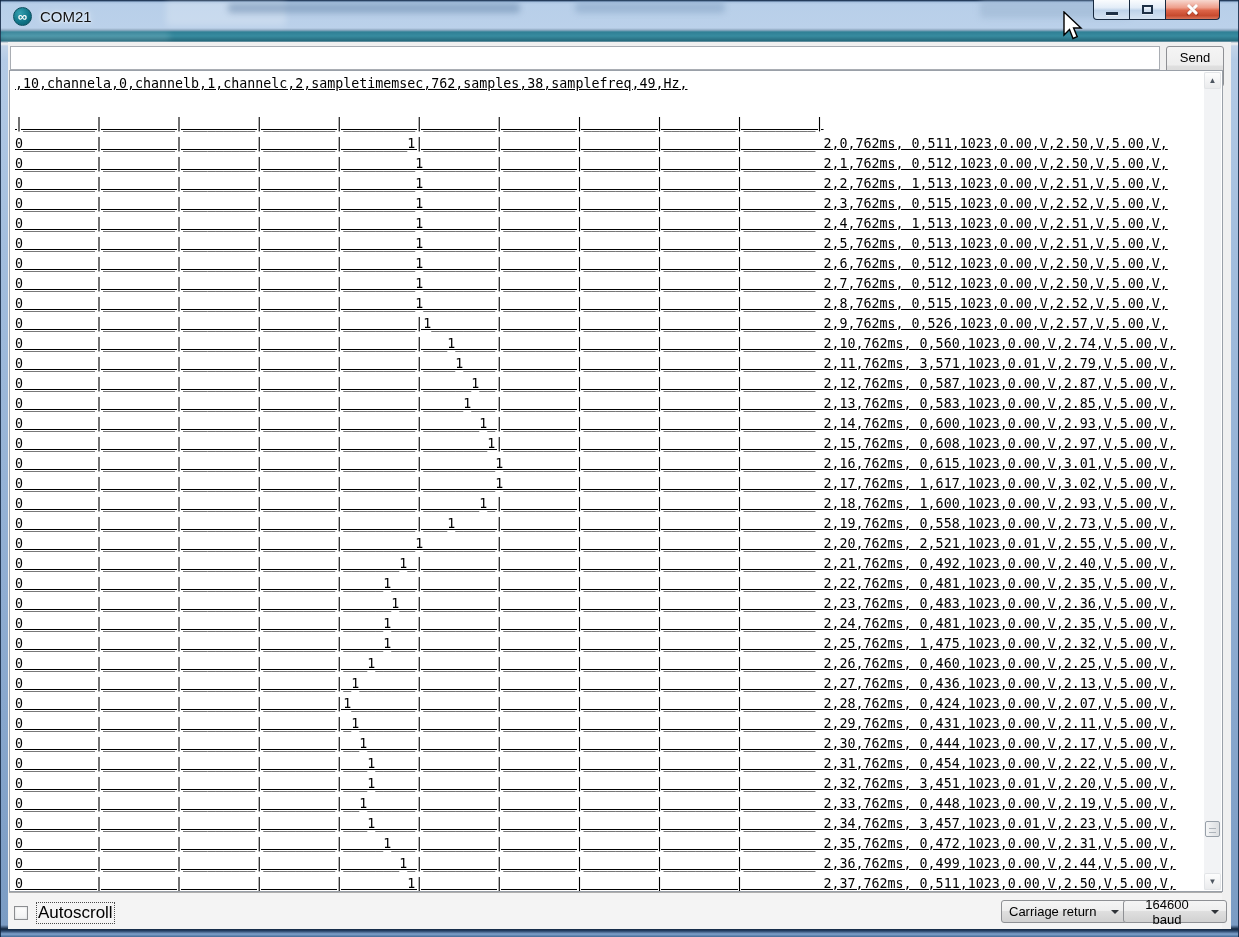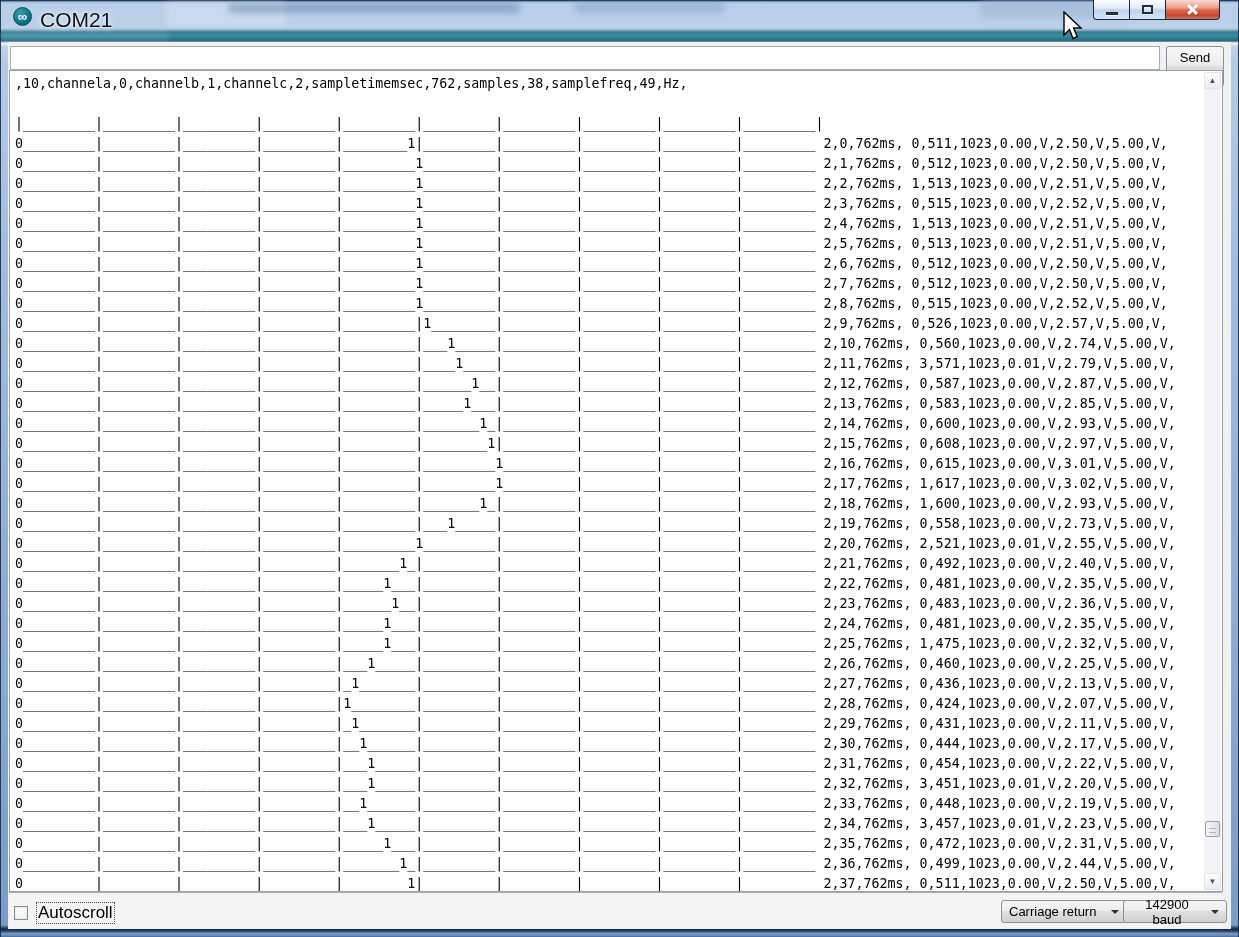--- a/index.html
+++ b/index.html
@@ -19,21 +19,21 @@
   .blob-a{left:166px;top:0;width:120px;height:26px;background:rgba(255,255,255,.22);}
   .blob-b{left:575px;top:2px;width:150px;height:11px;background:rgba(104,138,174,.35);}
   .blob-c{left:980px;top:0;width:150px;height:18px;background:rgba(152,177,206,.5);}
   .blob-teal{left:0;top:32px;width:170px;height:9px;background:rgba(255,255,255,.14);}
 
   .titlebar{position:absolute;left:0;top:0;width:100%;height:31px;}
   .app-icon{position:absolute;left:13px;top:7px;width:19px;height:19px;border-radius:50%;
     background:radial-gradient(circle at 35% 30%,#36a0b0,#0e7285 60%,#085765);
     border:1px solid #0b4f5e;color:#fff;font-weight:bold;font-size:13px;line-height:18px;
     text-align:center;box-sizing:border-box;}
-  .title-text{position:absolute;left:40px;top:8px;font-size:21px;color:#121212;
+  .title-text{position:absolute;left:40px;top:8px;font-size:15px;color:#121212;
     text-shadow:0 0 7px #eaf3fd,0 0 3px #fff;}
 
   .win-controls{position:absolute;top:0;right:19px;display:flex;}
   .winbtn{height:20px;border:1px solid #17293f;border-top:0;box-sizing:border-box;
     display:flex;align-items:center;justify-content:center;margin-left:-1px;}
   .winbtn.min{width:37px;border-radius:0 0 0 4px;
     background:linear-gradient(180deg,#fafcfe,#e3edf8 40%,#bed3ea 55%,#d6e4f3);}
   .winbtn.max{width:37px;
     background:linear-gradient(180deg,#fafcfe,#e3edf8 40%,#bed3ea 55%,#d6e4f3);}
   .winbtn.close{width:55px;border-radius:0 0 4px 0;
@@ -56,21 +56,21 @@
     font-family:"Liberation Sans",sans-serif;}
   .btn{box-sizing:border-box;border:1px solid #8e9094;border-radius:3px;color:#000;
     background:linear-gradient(180deg,#f5f5f5,#eeeeee 45%,#dfdfdf 50%,#d1d1d1);
     font-size:13px;text-align:center;}
   .send-btn{position:absolute;left:1166px;top:46px;width:58px;height:41px;line-height:21px;}
 
   .output{position:absolute;left:9px;top:70px;width:1214px;height:822px;box-sizing:border-box;
     background:#fff;border:1px solid #9aa0a8;overflow:hidden;}
   .output pre{margin:0;padding:3px 0 0 5px;
     font-family:"DejaVu Sans Mono",monospace;font-size:13.3px;line-height:20px;color:#000;
-    white-space:pre;}
+    white-space:pre;text-decoration:underline;}
 
   .scrollbar{position:absolute;top:1px;right:1px;bottom:1px;width:17px;background:#f2f3f5;}
   .sb-btn{position:absolute;left:0;width:17px;height:17px;
     background:linear-gradient(180deg,#fefefe,#e9eaec);
     color:#4d5560;font-size:8px;line-height:17px;text-align:center;
     box-shadow:inset 0 0 0 1px #e2e4e7;border-radius:2px;}
   .sb-up{top:0;}
   .sb-down{bottom:0;}
   .sb-thumb{position:absolute;left:1px;bottom:53px;width:15px;height:16px;box-sizing:border-box;
     border:1px solid #98a0a9;border-radius:2px;
@@ -179,21 +179,21 @@
   <div class="statusbar">
     <div class="autoscroll-box">
       <div class="checkbox"></div>
       <div class="autoscroll-label">Autoscroll</div>
     </div>
     <div class="btn dropdown dd-lineending">
       <span>Carriage return</span>
       <span class="dd-arrow"></span>
     </div>
     <div class="btn dropdown dd-baud">
-      <span>142900 baud</span>
+      <span>164600 baud</span>
       <span class="dd-arrow"></span>
     </div>
   </div>
 
   <div class="cursor">
     <svg width="24" height="34" viewBox="0 0 24 34">
       <path d="M2 1 L2 24 L7.5 18.5 L11 27.5 L15.2 25.7 L11.6 17 L19 17 Z" fill="#ffffff" stroke="#000000" stroke-width="1.4"></path>
     </svg>
   </div>
 

